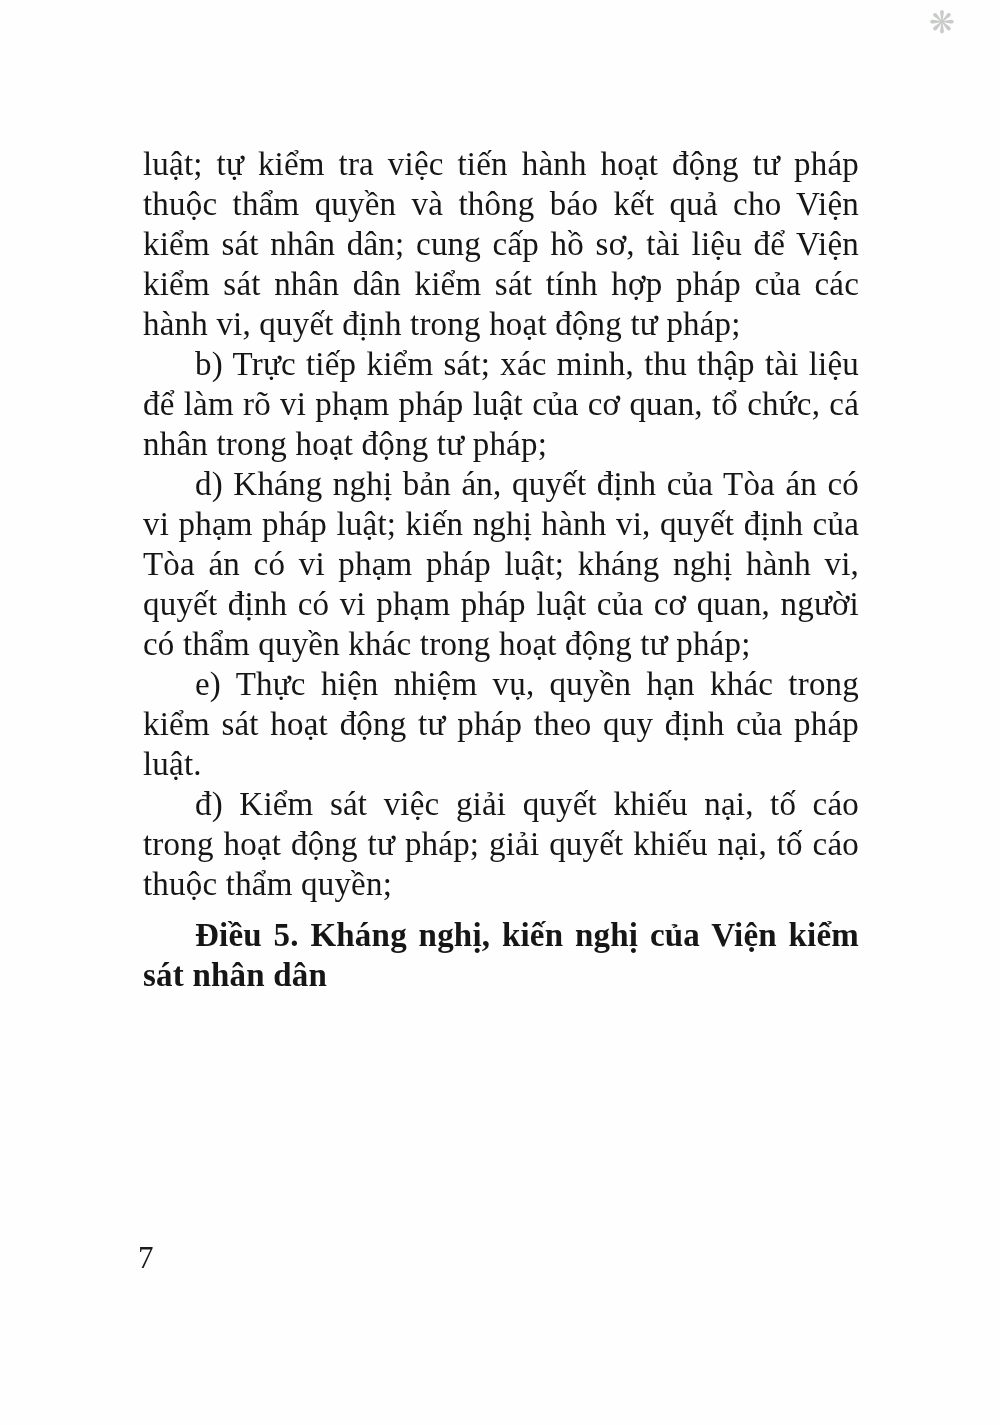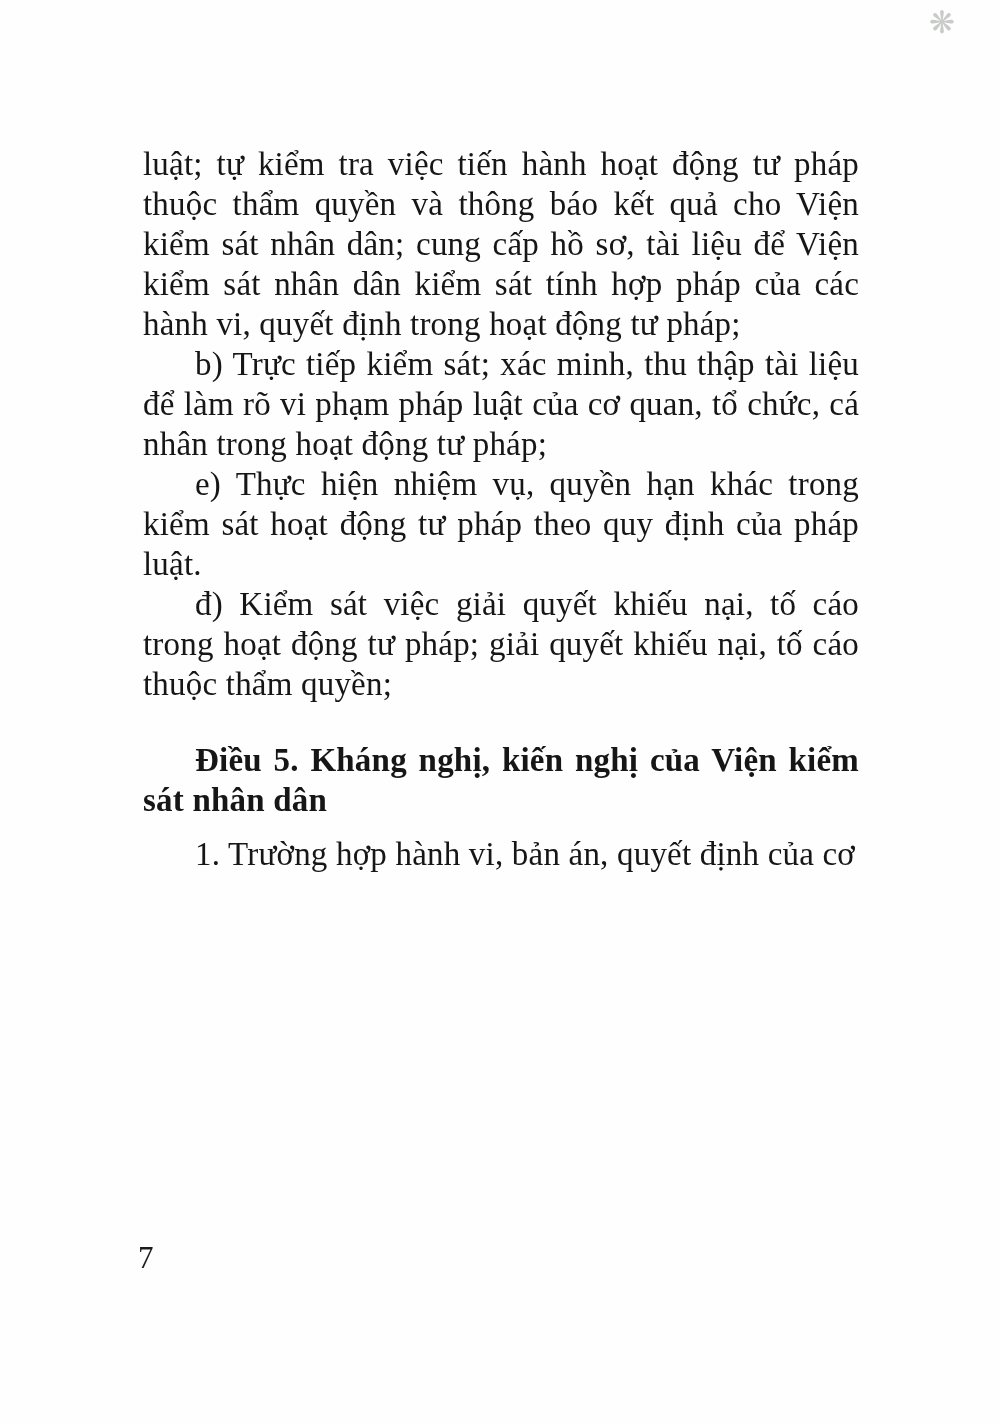--- a/index.html
+++ b/index.html
@@ -40,21 +40,21 @@
     margin: 0;
     text-indent: 52px;
   }
   .text-block p.continuation {
     text-indent: 0;
   }
   .text-block h2 {
     font-size: 33px;
     line-height: 40px;
     font-weight: bold;
-    margin: 36px 0 14px 0;
+    margin: 11px 0 14px 0;
     text-indent: 52px;
     text-align: justify;
   }
   .page-number {
     position: absolute;
     left: 138px;
     top: 1240px;
     font-size: 31px;
     line-height: 36px;
     color: #1b1b1b;
@@ -63,23 +63,23 @@
 </head>
 <body>
 
 <div class="book-page">
 
   <div class="decoration">❋</div>
 
   <div class="text-block">
     <p class="continuation">luật; tự kiểm tra việc tiến hành hoạt động tư pháp thuộc thẩm quyền và thông báo kết quả cho Viện kiểm sát nhân dân; cung cấp hồ sơ, tài liệu để Viện kiểm sát nhân dân kiểm sát tính hợp pháp của các hành vi, quyết định trong hoạt động tư pháp;</p>
     <p>b) Trực tiếp kiểm sát; xác minh, thu thập tài liệu để làm rõ vi phạm pháp luật của cơ quan, tổ chức, cá nhân trong hoạt động tư pháp;</p>
+    <p>d) Kháng nghị bản án, quyết định của Tòa án có vi phạm pháp luật; kiến nghị hành vi, quyết định của Tòa án có vi phạm pháp luật; kháng nghị hành vi, quyết định có vi phạm pháp luật của cơ quan, người có thẩm quyền khác trong hoạt động tư pháp;</p>
     <p>e) Thực hiện nhiệm vụ, quyền hạn khác trong kiểm sát hoạt động tư pháp theo quy định của pháp luật.</p>
     <p>đ) Kiểm sát việc giải quyết khiếu nại, tố cáo trong hoạt động tư pháp; giải quyết khiếu nại, tố cáo thuộc thẩm quyền;</p>
 
     <h2>Điều 5. Kháng nghị, kiến nghị của Viện kiểm sát nhân dân</h2>
 
-    <p>1. Trường hợp hành vi, bản án, quyết định của cơ</p>
   </div>
 
   <div class="page-number">7</div>
 
 </div>
 
 </body></html>

